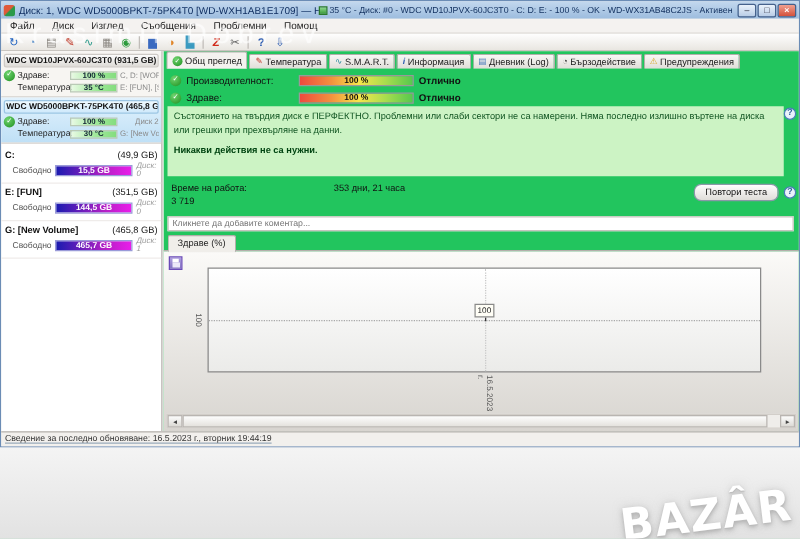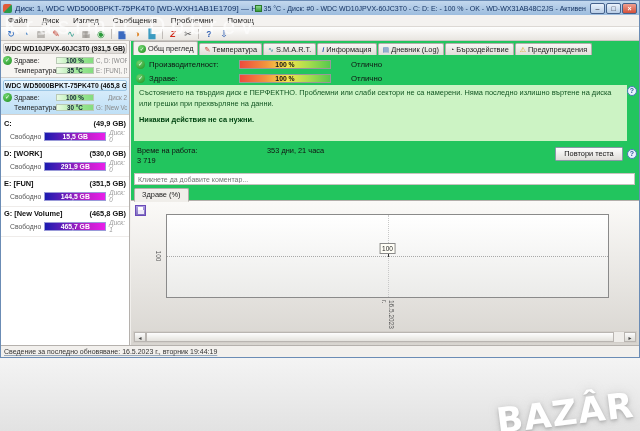--- a/index.html
+++ b/index.html
@@ -36,50 +36,50 @@
   .selected .dp-head{background:linear-gradient(#effaff,#cfe9fb);border-color:#9cc6e4}
   .dp-row{display:flex;align-items:center;gap:2px;margin-top:2px;font-size:7px;color:#222}
   .check{width:9px;height:9px;border-radius:50%;background:radial-gradient(circle at 35% 30%,#6fd56f,#1e8e1e);color:#fff;font-size:6px;line-height:9px;text-align:center;flex:0 0 auto}
   .dp-label{width:40px;flex:0 0 auto}
   .dp-row.norow{padding-left:11px}
   .hbar{width:38px;height:7px;background:linear-gradient(90deg,#e9fae4,#9fe89a 55%,#84dd7e);border:1px solid #b9c9b5;font-size:6.3px;line-height:6px;text-align:center;color:#123;font-weight:bold;flex:0 0 auto}
   .dp-right{margin-left:auto;font-size:6.3px;color:#8a8a8a;white-space:nowrap;overflow:hidden;max-width:34px;text-align:right}
   .partitions{margin-top:2px}
   .part{padding:2px 3px 3px;border-bottom:1px solid #efecea}
   .part-r1{display:flex;font-size:7.4px;font-weight:bold;color:#111}
-  .part-size{margin-left:auto;font-weight:bold}
+  .part-size{margin-left:auto;font-weight:normal}
   .part-r2{display:flex;align-items:center;gap:3px;margin-top:1px;padding-left:6px;font-size:6.8px;color:#555}
   .fbar{width:62px;height:9px;background:linear-gradient(90deg,#1b1bb0,#b520c5 65%,#ea1dea);border:1px solid #9a9ad8;color:#fff;font-weight:bold;font-size:6.8px;line-height:8px;text-align:center;flex:0 0 auto}
   .part-disk{margin-left:auto;color:#999;font-style:italic;font-size:6.3px}
 
   
   .content{position:absolute;top:40px;left:130px;right:0;bottom:12px;background:#22c55e}
   .tabrow{display:flex;align-items:flex-end;gap:1px;height:14px;padding-left:2px}
   .tab{display:flex;align-items:center;gap:2px;font-size:7.4px;padding:0 4px;height:12px;background:linear-gradient(#f8f7f5,#e0ddd8);border:1px solid #b3afab;border-bottom:none;border-radius:2px 2px 0 0;color:#222;cursor:pointer;white-space:nowrap}
   .tab.active{background:#f4f2ef;height:14px}
   .ti{font-size:7px;line-height:8px}
   .ti-check{width:8px;height:8px;border-radius:50%;background:radial-gradient(circle at 35% 30%,#6fd56f,#1e8e1e);color:#fff;font-size:5.5px;line-height:8px;text-align:center}
   .ti1{color:#c0392b}.ti2{color:#2a8a9a}.ti3{color:#2a5ab0;font-weight:bold;font-style:italic}.ti4{color:#4a7ab8}.ti5{color:#333}.ti6{color:#d4a017}
 
   .metric{display:flex;align-items:center;gap:4px;margin:5px 0 0 5px;font-size:7.8px;color:#111}
   .m-label{width:86px}
   .m-bar{width:92px;height:9px;border:1px solid #999;background:linear-gradient(90deg,#ee4a3e,#f2923e 28%,#f7e54b 52%,#a8dd4e 76%,#57c84d);font-size:6.8px;font-weight:bold;text-align:center;line-height:8px;color:#111}
-  .m-status{margin-left:16px;font-weight:normal}
+  .m-status{margin-left:0;font-weight:bold}
 
   .greenbox{position:absolute;left:3px;right:12px;top:44px;height:56px;background:#ccf3c4;padding:3px 5px;font-size:7.4px;color:#152;line-height:1.45}
   .greenbox .bold{font-weight:bold;margin-top:6px;color:#041}
   .help{position:absolute;width:10px;height:10px;border-radius:50%;border:1px solid #4a7ab8;color:#2a5a98;font-size:7px;text-align:center;line-height:8.5px;font-weight:bold;background:#eaf2fc;cursor:pointer}
   .help.h1{right:2px;top:45px}
   .help.h2{right:2px;top:108px}
 
   .stats{position:absolute;left:6px;top:103px;font-size:7.4px;color:#111}
   .stat{display:flex;margin-top:1.5px}
   .stat-label{width:130px}
   .stat-value{font-weight:normal}
-  .retest{position:absolute;right:16px;top:106px;width:68px;height:14px;font-size:7.4px;background:linear-gradient(#fdfdfd,#dfddd9);border:1px solid #8a98a8;border-radius:1px;text-align:center;line-height:12px;color:#111;cursor:pointer}
+  .retest{position:absolute;right:16px;top:106px;width:68px;height:14px;font-size:7.4px;background:linear-gradient(#fdfdfd,#dfddd9);border:1px solid #8a98a8;border-radius:6px;text-align:center;line-height:12px;color:#111;cursor:pointer}
 
   .comment{position:absolute;left:3px;right:4px;top:132px;height:12px;font-size:7px;border:1px solid #c7c3bf;padding:0 3px;color:#999;background:#fff;font-family:"Liberation Sans",sans-serif}
 
   .chart-tab{position:absolute;left:3px;top:147px;font-size:7.4px;padding:1px 7px 2px;background:#f0eeea;border:1px solid #b3afab;border-bottom-color:#f0eeea;border-radius:2px 2px 0 0;z-index:2;color:#222;cursor:pointer}
   .chart-panel{position:absolute;left:0;right:0;top:159px;bottom:0;border-top:1px solid #b3afab;background:linear-gradient(#fbfaf8,#d8d5d0)}
   .save-ico{position:absolute;left:4px;top:4px;width:11px;height:11px;border:1px solid #6a4ab8;background:linear-gradient(#b0a0e0,#8070c0);cursor:pointer}
   .save-ico:before{content:"";position:absolute;left:2px;top:1px;width:5px;height:3px;background:#fff}
   .save-ico:after{content:"";position:absolute;left:2px;bottom:1px;width:6px;height:4px;background:#ece8f8}
   .plot{position:absolute;left:35px;right:30px;top:13px;height:84px;border:1px solid #8a8a8a;background:linear-gradient(#ffffff,#ebebe9)}
   .hline{position:absolute;left:0;right:0;top:50%;border-top:1px dotted #a8a8a8}
@@ -189,31 +189,20 @@
               <span class="part-size">(49,9 GB)</span>
             </div>
           <div class="part-r2">
               <span>Свободно</span>
               <span class="fbar">15,5 GB</span>
               <span class="part-disk">Диск: 0</span>
             </div>
         </div>
         <div class="part">
           <div class="part-r1">
-              <span>D: [WORK]</span>
-              <span class="part-size">(530,0 GB)</span>
-            </div>
-          <div class="part-r2">
-              <span>Свободно</span>
-              <span class="fbar">291,9 GB</span>
-              <span class="part-disk">Диск: 0</span>
-            </div>
-        </div>
-        <div class="part">
-          <div class="part-r1">
               <span>E: [FUN]</span>
               <span class="part-size">(351,5 GB)</span>
             </div>
           <div class="part-r2">
               <span>Свободно</span>
               <span class="fbar">144,5 GB</span>
               <span class="part-disk">Диск: 0</span>
             </div>
         </div>
         <div class="part">

